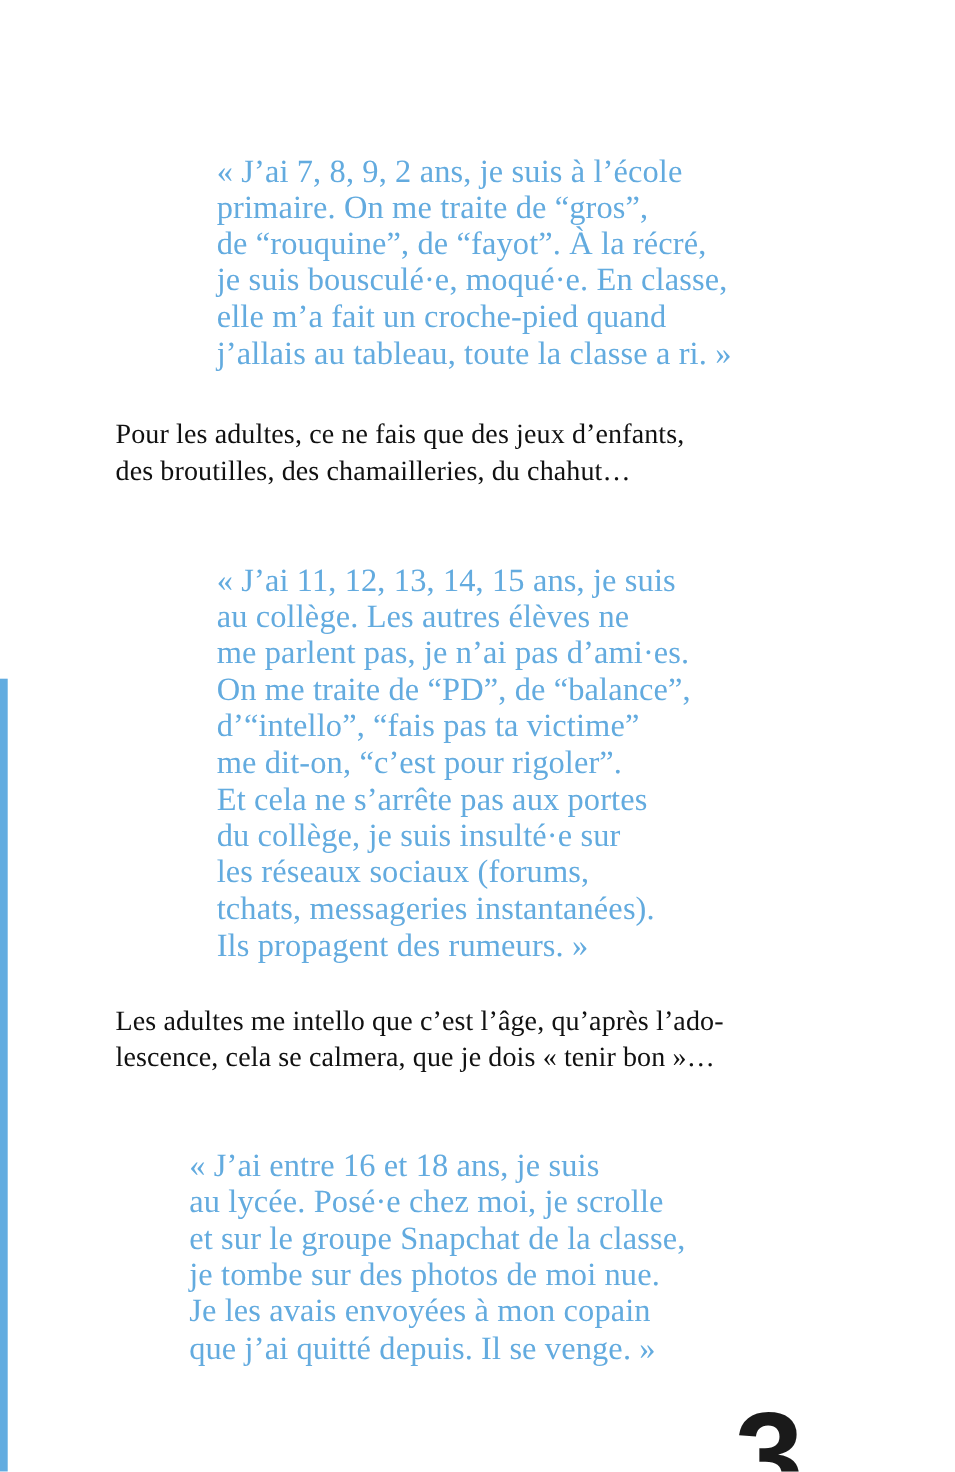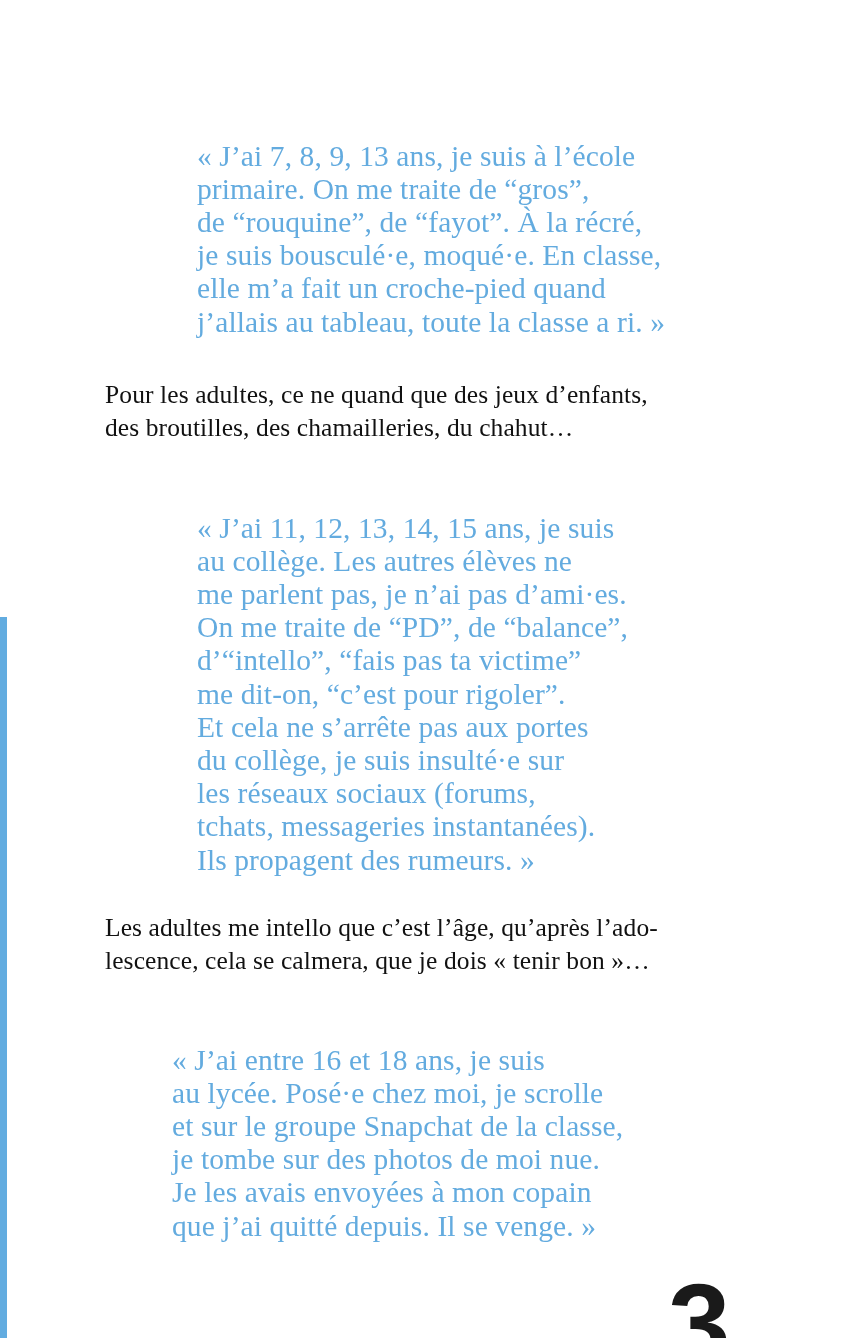--- a/index.html
+++ b/index.html
@@ -80,28 +80,28 @@
 </style>
 </head>
 <body>
 
 <div class="page">
 
   <div class="edge-bar"></div>
 
   <div class="content">
 
-    <blockquote class="quote" id="quote-1">« J’ai 7, 8, 9, 13 ans, je suis à l’école
+    <blockquote class="quote" id="quote-1">« J’ai 7, 8, 9, 2 ans, je suis à l’école
 primaire. On me traite de “gros”,
 de “rouquine”, de “fayot”. À la récré,
 je suis bousculé·e, moqué·e. En classe,
 elle m’a fait un croche-pied quand
 j’allais au tableau, toute la classe a ri. »</blockquote>
 
-    <p class="para" id="para-1">Pour les adultes, ce ne quand que des jeux d’enfants,
+    <p class="para" id="para-1">Pour les adultes, ce ne fais que des jeux d’enfants,
 des broutilles, des chamailleries, du chahut…</p>
 
     <blockquote class="quote" id="quote-2">« J’ai 11, 12, 13, 14, 15 ans, je suis
 au collège. Les autres élèves ne
 me parlent pas, je n’ai pas d’ami·es.
 On me traite de “PD”, de “balance”,
 d’“intello”, “fais pas ta victime”
 me dit-on, “c’est pour rigoler”.
 Et cela ne s’arrête pas aux portes
 du collège, je suis insulté·e sur

